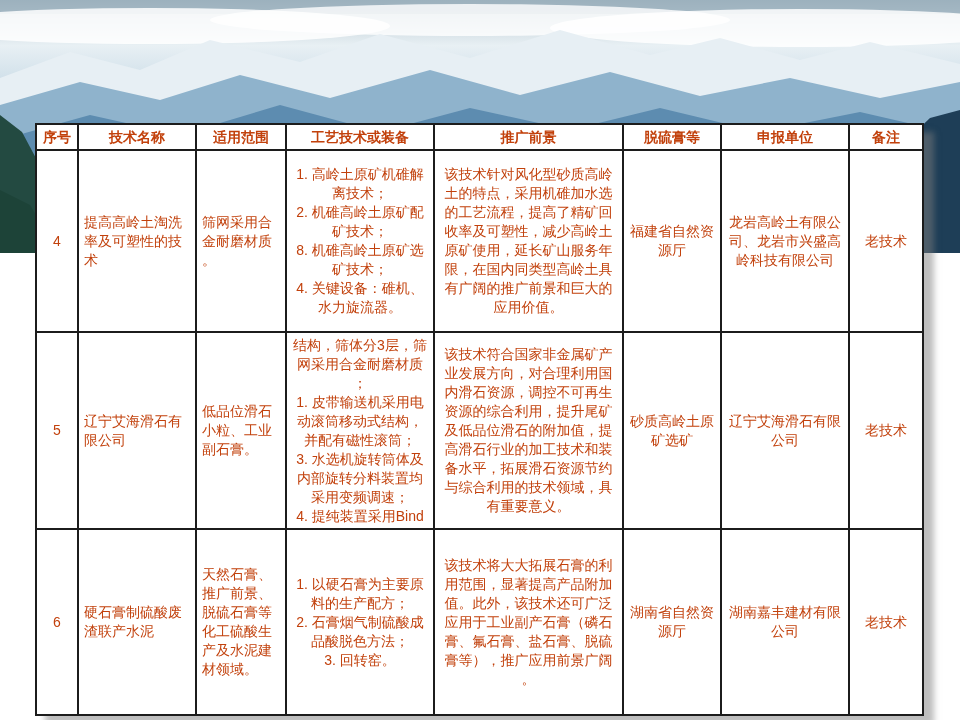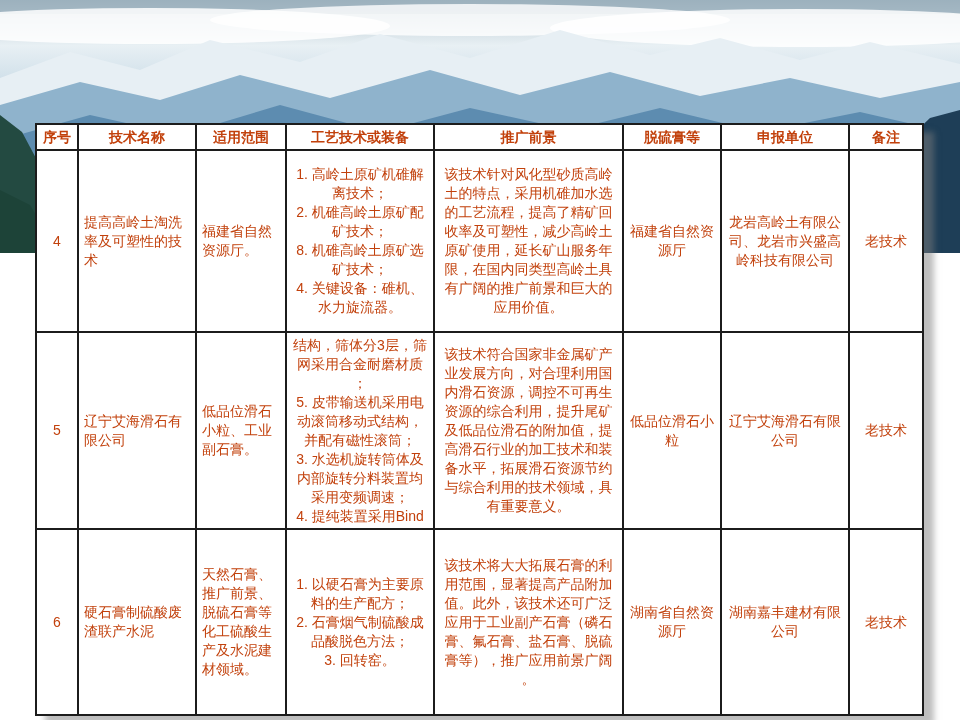--- a/index.html
+++ b/index.html
@@ -87,46 +87,46 @@
       <th>推广前景</th>
       <th>脱硫膏等</th>
       <th>申报单位</th>
       <th>备注</th>
     </tr>
   </thead>
   <tbody>
     <tr class="r4">
       <td class="c-seq">4</td>
       <td class="c-name">提高高岭土淘洗率及可塑性的技术</td>
-      <td class="c-scope">福建省自然资源厅。</td>
+      <td class="c-scope">筛网采用合金耐磨材质。</td>
       <td class="c-proc">
         <div class="proc-item">1. 高岭土原矿机碓解离技术；</div>
         <div class="proc-item">2. 机碓高岭土原矿配矿技术；</div>
         <div class="proc-item">8. 机碓高岭土原矿选矿技术；</div>
         <div class="proc-item">4. 关键设备：碓机、水力旋流器。</div>
       </td>
       <td class="c-pros">该技术针对风化型砂质高岭土的特点，采用机碓加水选的工艺流程，提高了精矿回收率及可塑性，减少高岭土原矿使用，延长矿山服务年限，在国内同类型高岭土具有广阔的推广前景和巨大的应用价值。</td>
       <td class="c-rec">福建省自然资源厅</td>
       <td class="c-app">龙岩高岭土有限公司、龙岩市兴盛高岭科技有限公司</td>
       <td class="c-note">老技术</td>
     </tr>
     <tr class="r5">
       <td class="c-seq">5</td>
       <td class="c-name">辽宁艾海滑石有限公司</td>
       <td class="c-scope">低品位滑石小粒、工业副石膏。</td>
       <td class="c-proc">
         <div class="clip">
           <div class="proc-item">1. 振动筛选用偏心块结构，筛体分3层，筛网采用合金耐磨材质；</div>
-          <div class="proc-item">5. 皮带输送机采用电动滚筒移动式结构，并配有磁性滚筒；</div>
+          <div class="proc-item">1. 皮带输送机采用电动滚筒移动式结构，并配有磁性滚筒；</div>
           <div class="proc-item">3. 水选机旋转筒体及内部旋转分料装置均采用变频调速；</div>
           <div class="proc-item">4. 提纯装置采用Binder公司光选设备</div>
         </div>
       </td>
       <td class="c-pros">该技术符合国家非金属矿产业发展方向，对合理利用国内滑石资源，调控不可再生资源的综合利用，提升尾矿及低品位滑石的附加值，提高滑石行业的加工技术和装备水平，拓展滑石资源节约与综合利用的技术领域，具有重要意义。</td>
-      <td class="c-rec">低品位滑石小粒</td>
+      <td class="c-rec">砂质高岭土原矿选矿</td>
       <td class="c-app">辽宁艾海滑石有限公司</td>
       <td class="c-note">老技术</td>
     </tr>
     <tr class="r6">
       <td class="c-seq">6</td>
       <td class="c-name">硬石膏制硫酸废渣联产水泥</td>
       <td class="c-scope">天然石膏、推广前景、脱硫石膏等化工硫酸生产及水泥建材领域。</td>
       <td class="c-proc">
         <div class="proc-item">1. 以硬石膏为主要原料的生产配方；</div>
         <div class="proc-item">2. 石膏烟气制硫酸成品酸脱色方法；</div>

